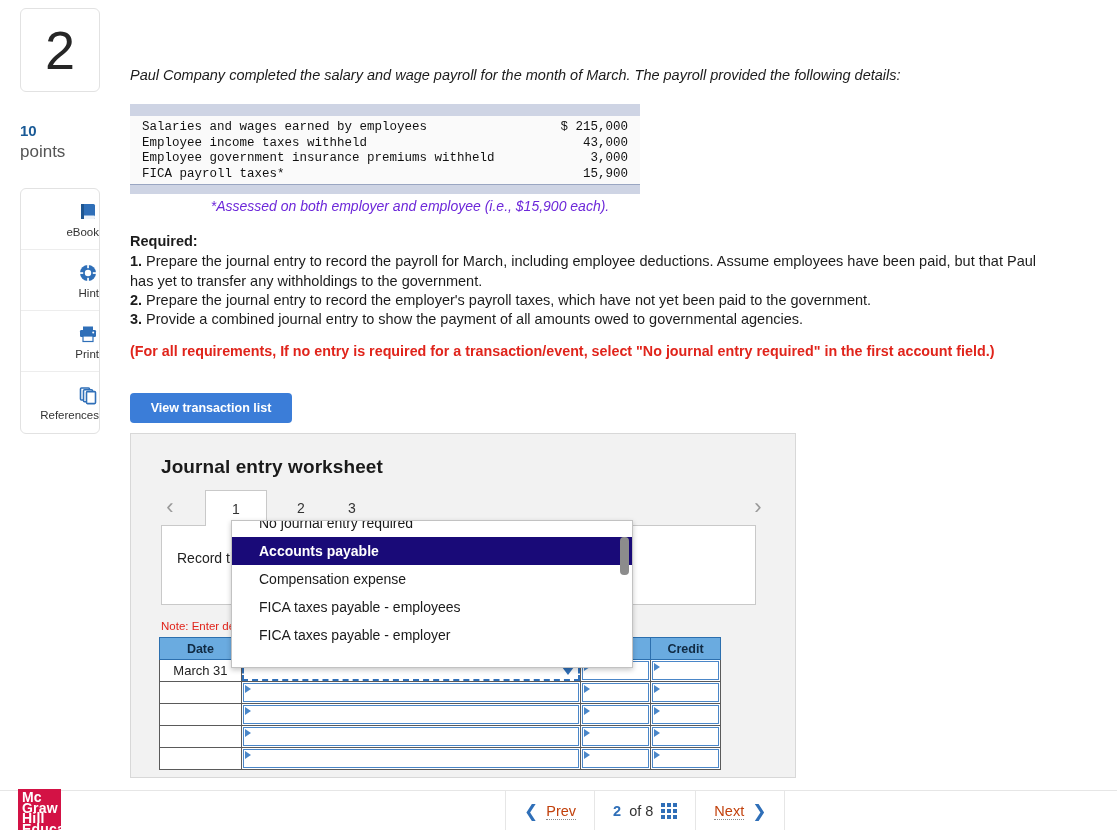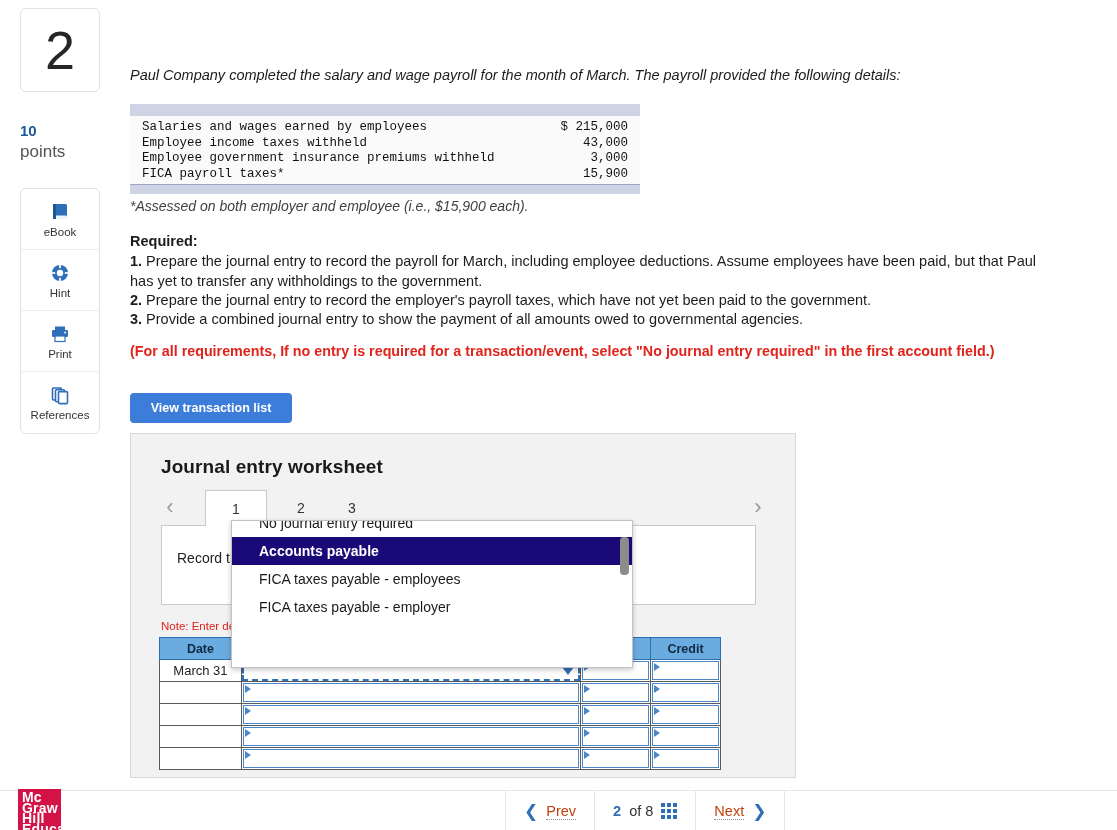--- a/index.html
+++ b/index.html
@@ -23,21 +23,21 @@
   #points { position:absolute; left:20px; top:122px; width:90px; }
   #points .pval { font-size:15px; color:#1a5a96; font-weight:600; line-height:1.25; }
   #points .plabel { font-size:17px; color:#555; line-height:1.3; }
 
   #tool-box {
     position:absolute; left:20px; top:188px; width:80px;
     border:1px solid #e2e2e2; border-radius:6px; background:#fff; overflow:hidden;
   }
   .tool {
     height:61px; border-bottom:1px solid #ededed;
-    display:flex; flex-direction:column; align-items:center; justify-content:center;
+    display:flex; flex-direction:column; align-items:flex-end; justify-content:center;
     gap:3px; cursor:pointer;
   }
   .tool:last-child { border-bottom:none; }
   .tool .tlabel { font-size:11.5px; color:#333; }
   .tool svg { display:block; }
 
   
   #main { position:absolute; left:128px; top:0; right:0; height:790px; }
 
   #intro {
@@ -51,21 +51,21 @@
   #facts .fbody { background:#fafafa; padding:4px 0 2px 0; }
   #facts .frow {
     display:flex; font-family:"Liberation Mono", monospace;
     font-size:12.5px; color:#111; line-height:15.5px; padding:0 12px;
   }
   #facts .flabel { flex:1 1 auto; white-space:pre; }
   #facts .fval { width:108px; text-align:right; white-space:pre; }
   #facts .botbar { height:10px; background:#ced4e4; border-top:1px solid #9aa6c2; }
   #facts-note {
     position:absolute; left:2px; top:198px; width:560px;
-    font-size:14px; font-style:italic; color:#404040;
+    font-size:14px; font-style:italic; color:#6d28d9;text-align:center;
   }
 
   
   #required { position:absolute; left:2px; top:232px; width:930px; font-size:14.5px; color:#1c1c1c; line-height:1.33; }
   #required .rhead { font-weight:bold; margin-bottom:1px; }
   #required .rline { margin-bottom:0px; }
   #required .rnum { font-weight:bold; }
   #req-red {
     position:absolute; left:2px; top:343px; width:960px;
     font-size:14.3px; font-weight:bold; color:#e0241b;
@@ -437,20 +437,21 @@
                 </div>
               </td>
           </tr>
         </tbody>
       </table>
 
       <div id="dropdown">
         <div class="dd-item cut">No journal entry required</div>
         <div style="height:16px"></div>
         <div class="dd-item sel">Accounts payable</div>
+        <div class="dd-item">Compensation expense</div>
         <div class="dd-item">FICA taxes payable - employees</div>
         <div class="dd-item">FICA taxes payable - employer</div>
         <div id="dd-scroll"></div>
       </div>
 
     </div>
   </div>
 
   <div id="bottombar">
     <div id="mh-logo">

